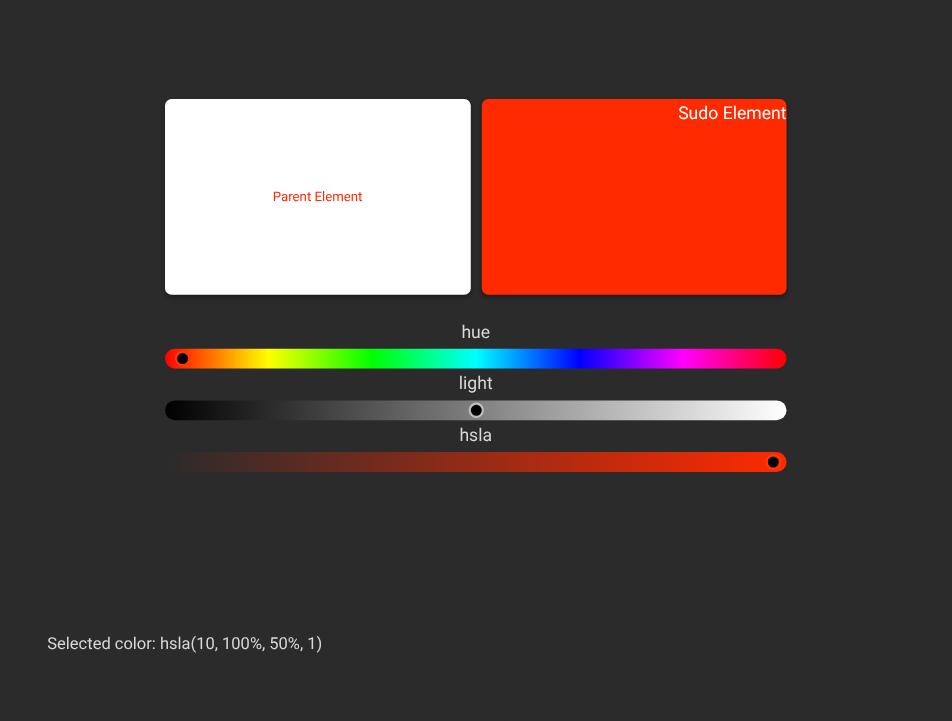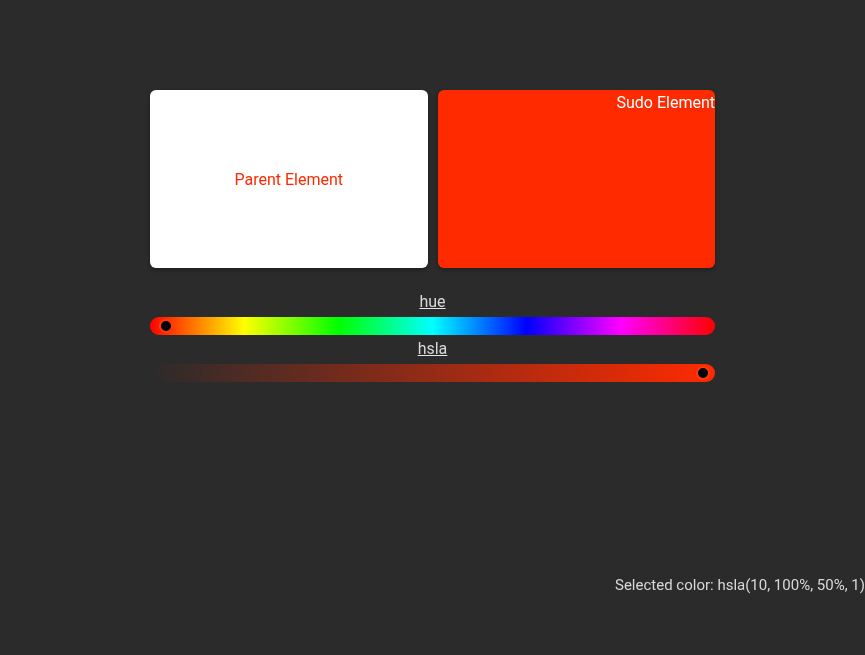--- a/index.html
+++ b/index.html
@@ -2,42 +2,42 @@
 <html><head>
 <meta charset="utf-8">
 <style>
   * { box-sizing: border-box; margin: 0; padding: 0; }
   html, body { width: 865px; height: 655px; background: #2b2b2b; font-family: "Segoe UI", Roboto, Arial, sans-serif; color: #e6e6e6; }
   .stage { position: relative; width: 865px; height: 655px; }
 
   .panels { position: absolute; left: 150px; top: 90px; width: 565px; display: flex; gap: 10px; }
   .panel { position: relative; flex: 1 1 0; height: 178px; border-radius: 6px; display: flex; align-items: center; justify-content: center; box-shadow: 0 2px 4px rgba(0,0,0,0.3); }
   .panel--parent { background: #ffffff; }
-  .panel--parent .panel-label { font-size: 16px; }
+  .panel--parent .panel-label { font-size: 12px; }
   .sudo-title { position: absolute; top: -26px; left: 12px; right: 0; text-align: right; color: #ffffff; font-size: 16px; margin-top: 29px; }
   .panel--sudo { }
 
-  .sliders { position: absolute; left: 150px; top: 288px; width: 565px; text-decoration: underline; }
+  .sliders { position: absolute; left: 150px; top: 288px; width: 565px; }
   .slider-block { margin-top: 0; }
   .slider-label { text-align: center; font-size: 16px; color: #d8d8d8; margin-bottom: 6px; margin-top: 4px; }
   .track { position: relative; height: 18px; border-radius: 9px; }
   .thumb { position: absolute; top: 50%; width: 14px; height: 14px; border-radius: 50%; background: #000; border: 2px solid #ff3a0a; transform: translate(-50%, -50%); }
 
   .track--hue { background: linear-gradient(to right,
       hsl(0,100%,50%) 0%, hsl(30,100%,50%) 8.33%, hsl(60,100%,50%) 16.66%,
       hsl(90,100%,50%) 25%, hsl(120,100%,50%) 33.33%, hsl(150,100%,50%) 41.66%,
       hsl(180,100%,50%) 50%, hsl(210,100%,50%) 58.33%, hsl(240,100%,50%) 66.66%,
       hsl(270,100%,50%) 75%, hsl(300,100%,50%) 83.33%, hsl(330,100%,50%) 91.66%,
       hsl(360,100%,50%) 100%); }
   .track--sat { }
   .track--light { background: linear-gradient(to right, #000000 0%, #ffffff 100%); }
   .track--alpha { }
   .thumb--light { border-color: #bdbdbd; }
 
-  .readout { position: absolute; left: 0; right: 0; top: 576px; text-align: right; font-size: 15px; color: #d8d8d8; }
+  .readout { position: absolute; left: 0; right: 0; top: 576px; text-align: left; font-size: 15px; color: #d8d8d8; padding-left: 43px; }
 </style>
 </head>
 <body>
 
 <div class="stage">
 
   <div class="panels">
     <div class="panel panel--parent">
       <span class="panel-label" style="color:hsl(10,100%,50%)">Parent Element</span>
     </div>
@@ -49,20 +49,26 @@
   <div class="sliders">
 
     <div class="slider-block">
       <div class="slider-label">hue</div>
       <div class="track track--hue">
         <div class="thumb" style="left:2.78%"></div>
       </div>
     </div>
 
 
+    <div class="slider-block">
+      <div class="slider-label">light</div>
+      <div class="track track--light">
+        <div class="thumb thumb--light" style="left:50%"></div>
+      </div>
+    </div>
 
     <div class="slider-block">
       <div class="slider-label">hsla</div>
       <div class="track track--alpha" style="background:linear-gradient(to right,hsla(10,100%,50%,0),hsla(10,100%,50%,1))">
         <div class="thumb" style="left:97.8%"></div>
       </div>
     </div>
 
   </div>
 

